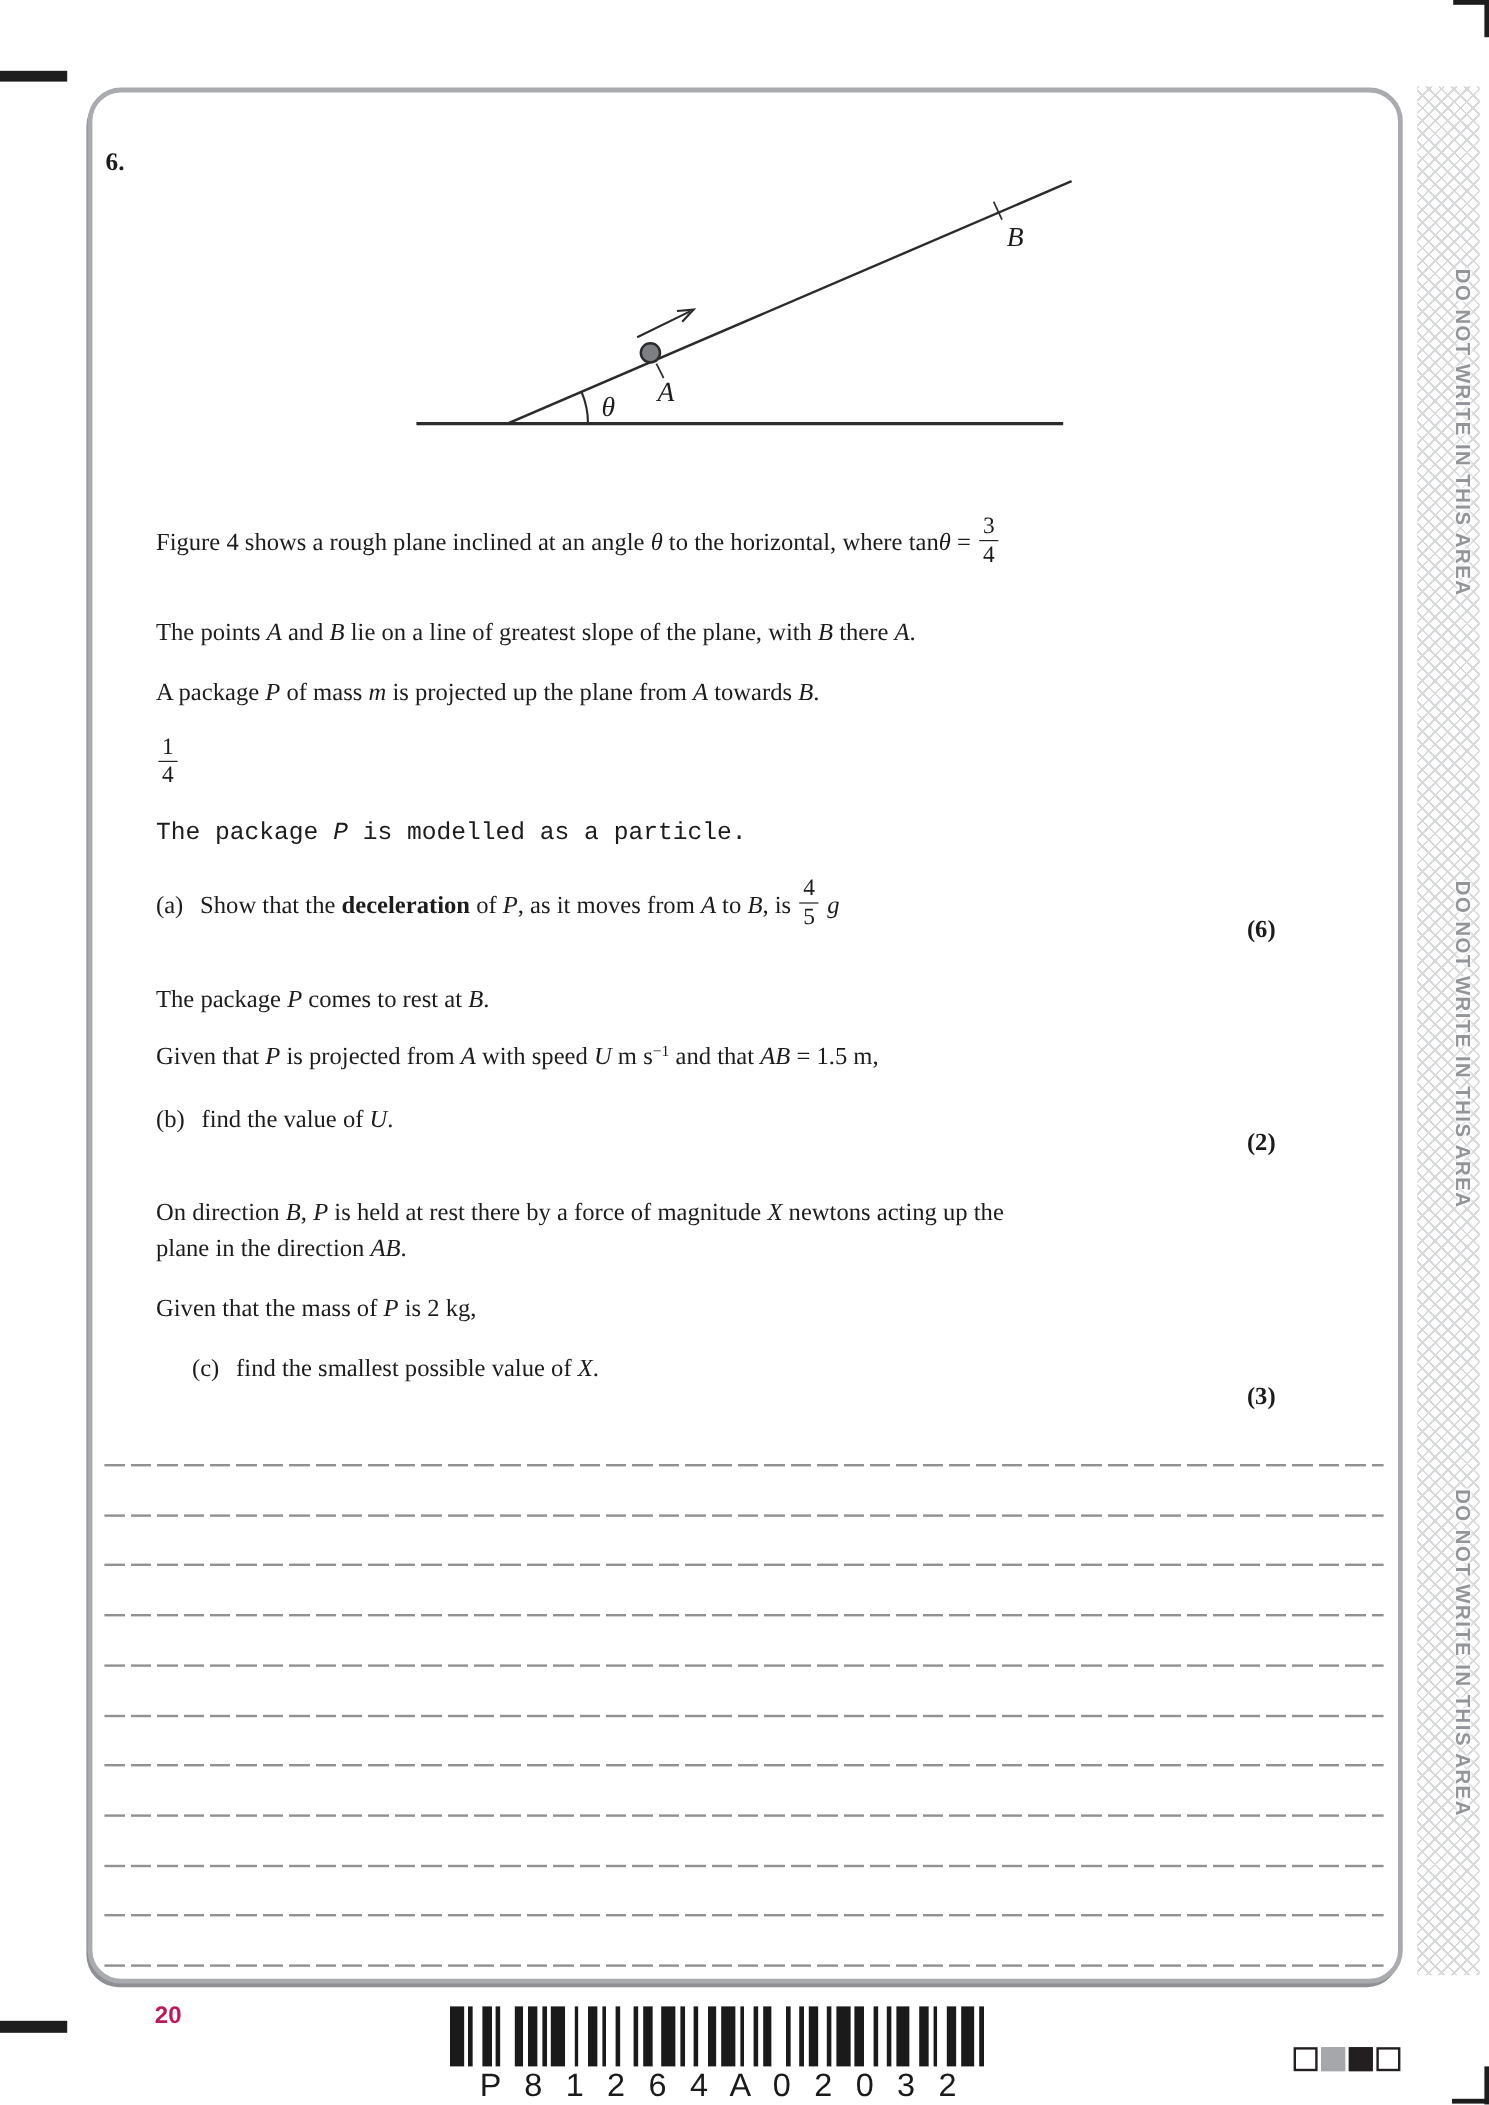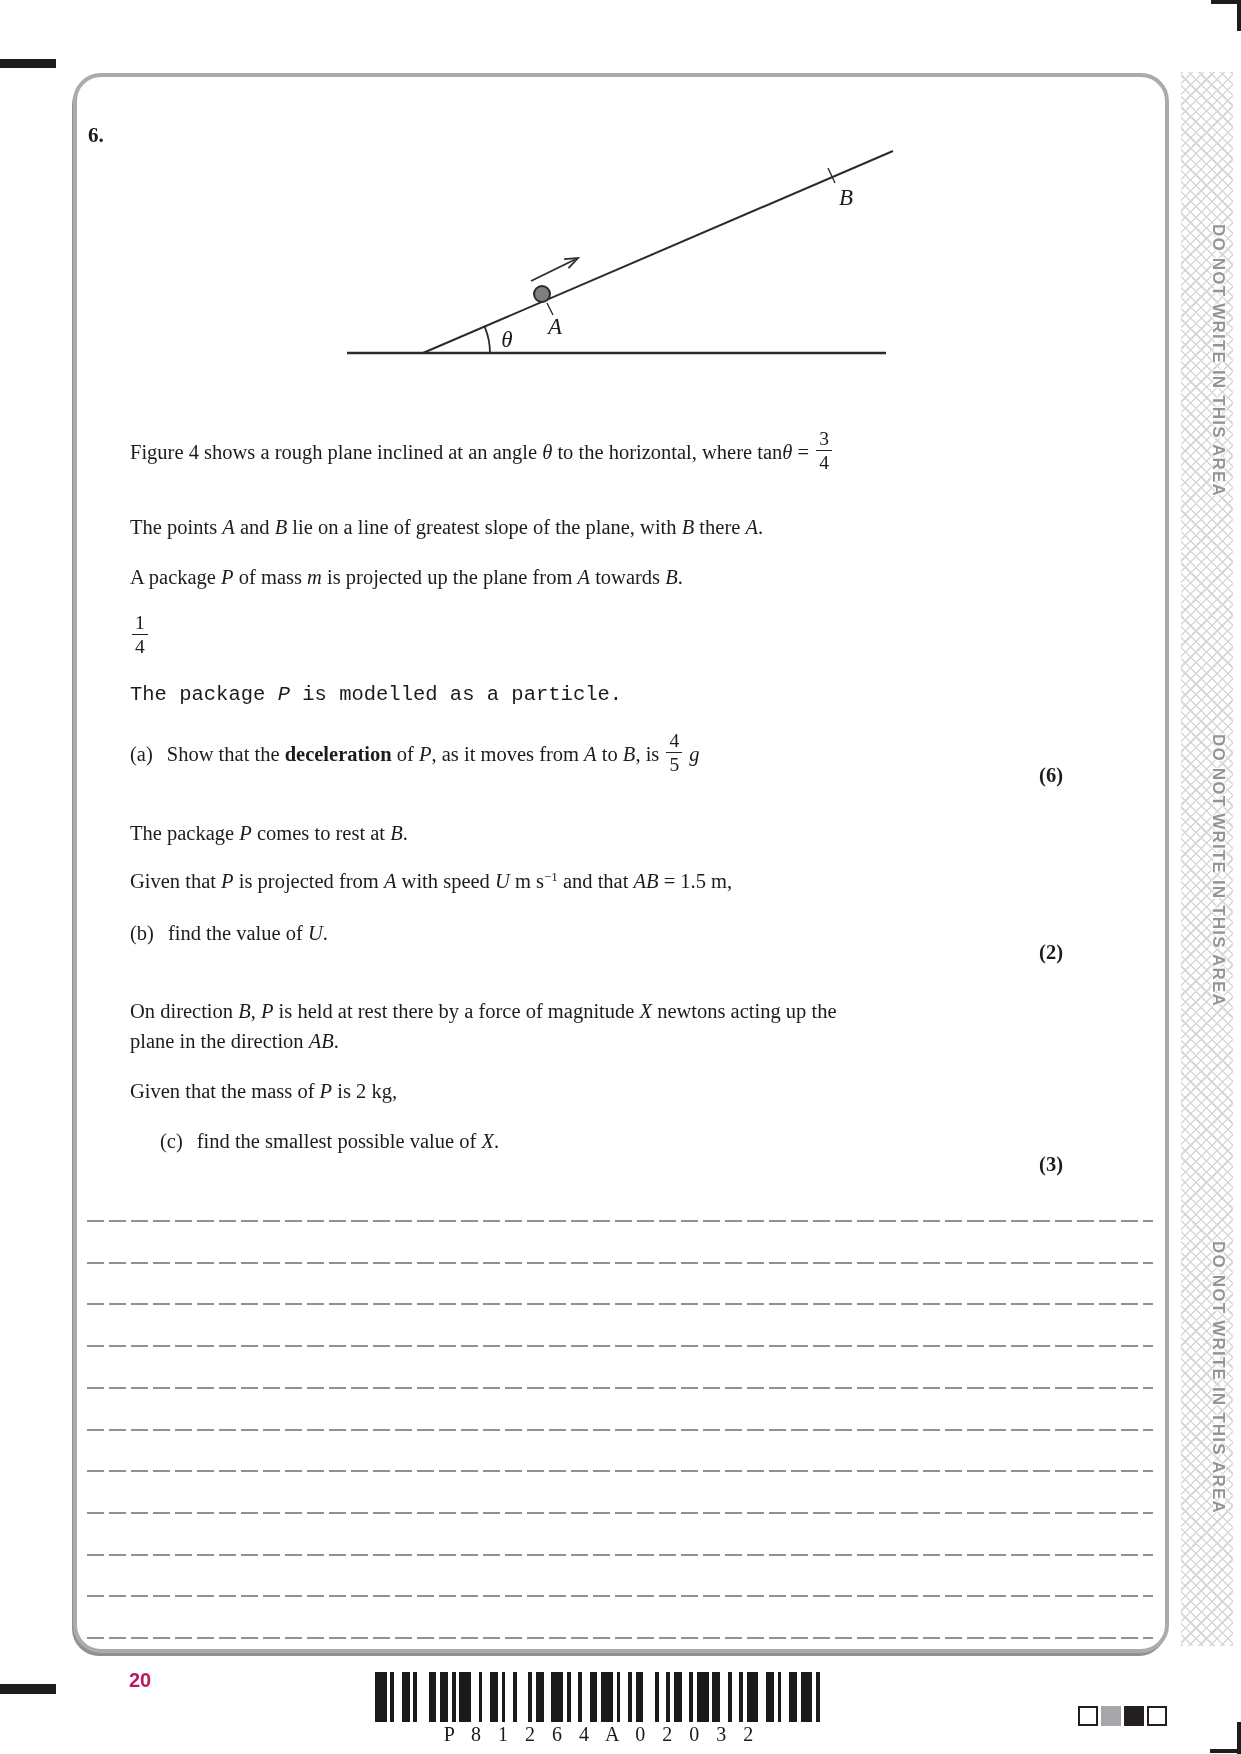--- a/index.html
+++ b/index.html
@@ -52,21 +52,21 @@
   .ans-line{position:absolute;left:87px;width:1066px;height:2px;
     background:repeating-linear-gradient(90deg,#8f9193 0 17px,rgba(0,0,0,0) 17px 22px);}
 
   
   .page-number{position:absolute;left:96px;top:1669px;
     font-family:"Liberation Sans",sans-serif;font-weight:bold;font-size:20px;color:#be185d;margin-left:33px;}
   .barcode{position:absolute;left:375px;top:1672px;width:453px;height:50px;
     display:flex;align-items:stretch;}
   .barcode span{display:block;height:100%;}
   .barcode-text{position:absolute;left:375px;top:1723px;width:453px;text-align:center;
-    font-family:Liberation Serif, serif;font-size:20px;letter-spacing:6px;
+    font-family:Liberation Sans, sans-serif;font-size:27px;letter-spacing:6px;
     white-space:pre;color:#1a1a1a;}
   .cal-strip{position:absolute;left:1078px;top:1706px;display:flex;gap:3px;}
   .cal-strip span{display:block;width:16px;height:16px;}
   .cal-w{background:#fff;border:2px solid #231f20;}
   .cal-g{background:#a5a7aa;border:2px solid #a5a7aa;}
   .cal-k{background:#231f20;border:2px solid #231f20;}
 </style>
 </head>
 <body>
 

